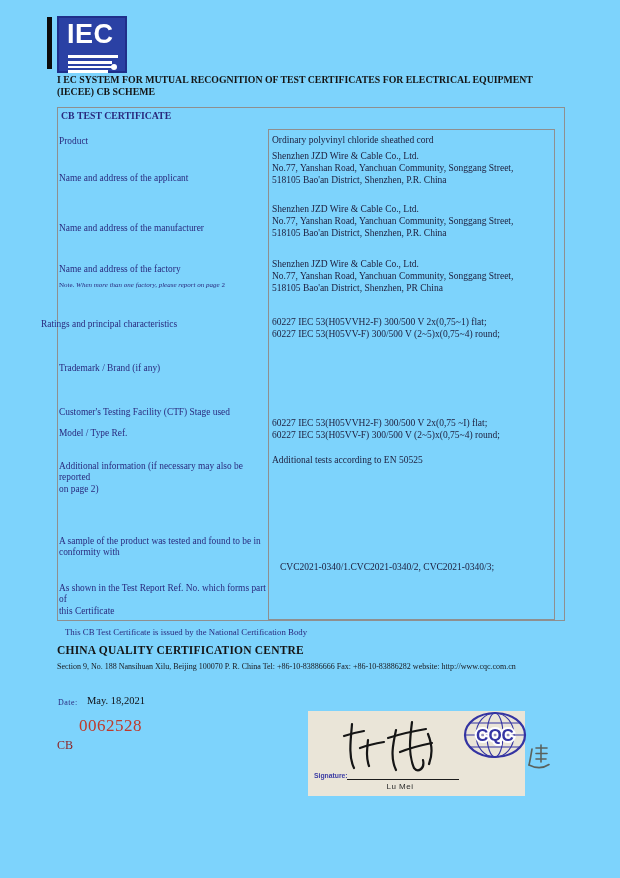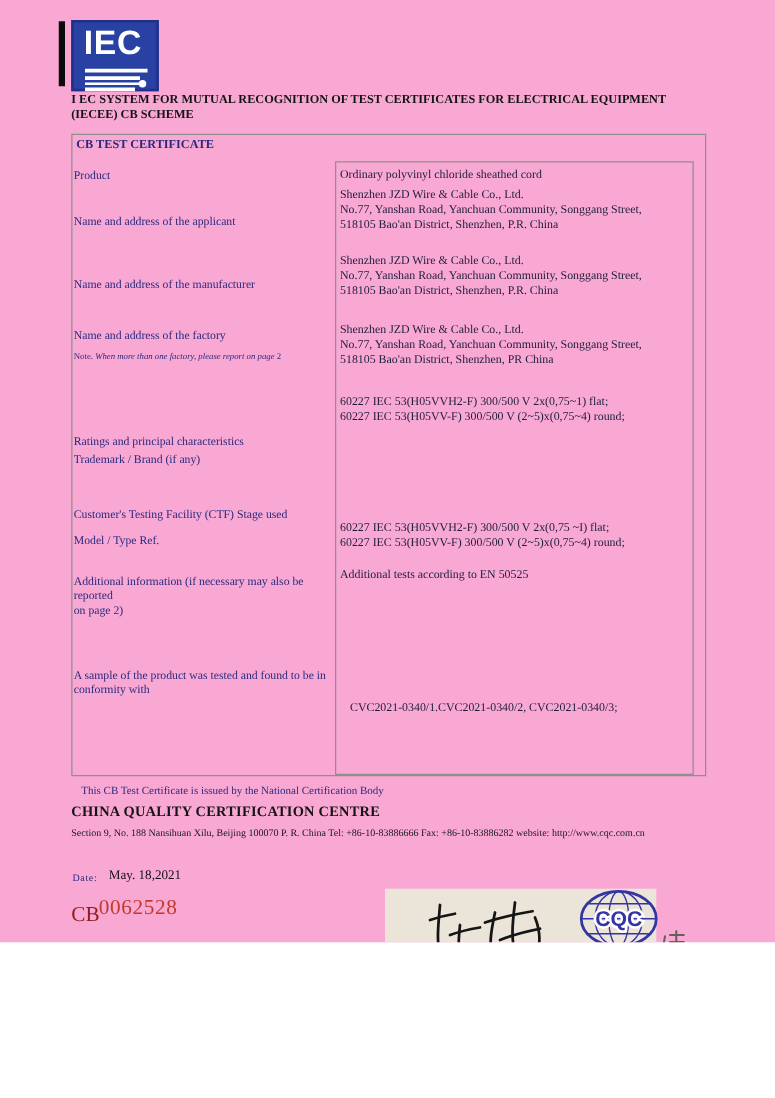--- a/index.html
+++ b/index.html
@@ -1,19 +1,19 @@
 <!DOCTYPE html>
 <html><head>
 <meta charset="utf-8">
 <style>
   * { margin:0; padding:0; box-sizing:border-box; }
   html,body { background:#ffffff; }
   .page {
-    position:relative; width:620px; height:754px;
-    background:#f9a8d4;
+    position:relative; width:620px; height:878px;
+    background:#7dd3fc;
     font-family:"Liberation Serif", serif;
     overflow:hidden;
   }
   .abs { position:absolute; }
 
   
   .black-bar { background:#0b0b0b; }
   .iec-logo {
     background:#2a41a4; border:2px solid #1f2f8a;
   }
@@ -48,21 +48,21 @@
     color:#1d1d3c; font-size:9.5px; line-height:12.1px;
     white-space:pre-line; width:280px;
   }
 
   
   .issued { color:#2a2a7e; font-size:8.8px; }
   .ncb-name { font-weight:bold; font-size:11.5px; letter-spacing:0.2px; color:#141414; }
   .ncb-addr { font-size:8px; color:#17171c; }
   .date-label { font-size:8px; color:#2a2a7e; font-weight:normal; letter-spacing:0.5px; }
   .date-value { font-size:10.5px; color:#101016; }
-  .cb-prefix { font-size:17px; color:#8f1d1d; }
+  .cb-prefix { font-size:12px; color:#8f1d1d;margin-top:16px; }
   .cb-number { font-size:17px; color:#bf3a2b; letter-spacing:0.5px; }
 
   .sig-patch { background:#eae5d8; }
   .sig-label {
     font-family:"Liberation Sans", sans-serif; font-size:6.8px;
     font-weight:bold; color:#3b3ba3;
   }
   .sig-line { border-top:1.6px solid #1c1c1c; width:112px; }
   .sig-name {
     font-family:"Liberation Sans", sans-serif; font-size:8px;
@@ -96,28 +96,30 @@
 
   <div class="abs lbl" style="left:59px; top:136px;">Product</div>
   <div class="abs lbl" style="left:59px; top:173px;">Name and address of the applicant</div>
   <div class="abs lbl" style="left:59px; top:223px;">Name and address of the manufacturer</div>
   <div class="abs lbl" style="left:59px; top:264px;">Name and address of the factory</div>
   <div class="abs note-line" style="left:59px; top:281px;">
     <span>Note.</span>
     <span class="it">When more than one factory, please report on page</span>
     <span>2</span>
   </div>
-  <div class="abs lbl" style="left:59px; top:319px;margin-top:30px;">Ratings and principal characteristics</div>
+  <div class="abs lbl" style="left:41px; top:319px;">Ratings and principal characteristics</div>
   <div class="abs lbl" style="left:59px; top:363px;">Trademark / Brand (if any)</div>
   <div class="abs lbl" style="left:59px; top:428px;">Model / Type Ref.</div>
   <div class="abs lbl" style="left:59px; top:407px;">Customer's Testing Facility (CTF) Stage used</div>
   <div class="abs lbl" style="left:59px; top:461px;">Additional information (if necessary may also be reported
 on page 2)</div>
   <div class="abs lbl" style="left:59px; top:536px;">A sample of the product was tested and found to be in
 conformity with</div>
+  <div class="abs lbl" style="left:59px; top:583px;">As shown in the Test Report Ref. No. which forms part of
+this Certificate</div>
 
   <div class="abs val" style="left:272px; top:134px;">Ordinary polyvinyl chloride sheathed cord</div>
   <div class="abs val" style="left:272px; top:150px;">Shenzhen JZD Wire &amp; Cable Co., Ltd.
 No.77, Yanshan Road, Yanchuan Community, Songgang Street,
 518105 Bao'an District, Shenzhen, P.R. China</div>
   <div class="abs val" style="left:272px; top:203px;">Shenzhen JZD Wire &amp; Cable Co., Ltd.
 No.77, Yanshan Road, Yanchuan Community, Songgang Street,
 518105 Bao'an District, Shenzhen, P.R. China</div>
   <div class="abs val" style="left:272px; top:258px;">Shenzhen JZD Wire &amp; Cable Co., Ltd.
 No.77, Yanshan Road, Yanchuan Community, Songgang Street,

